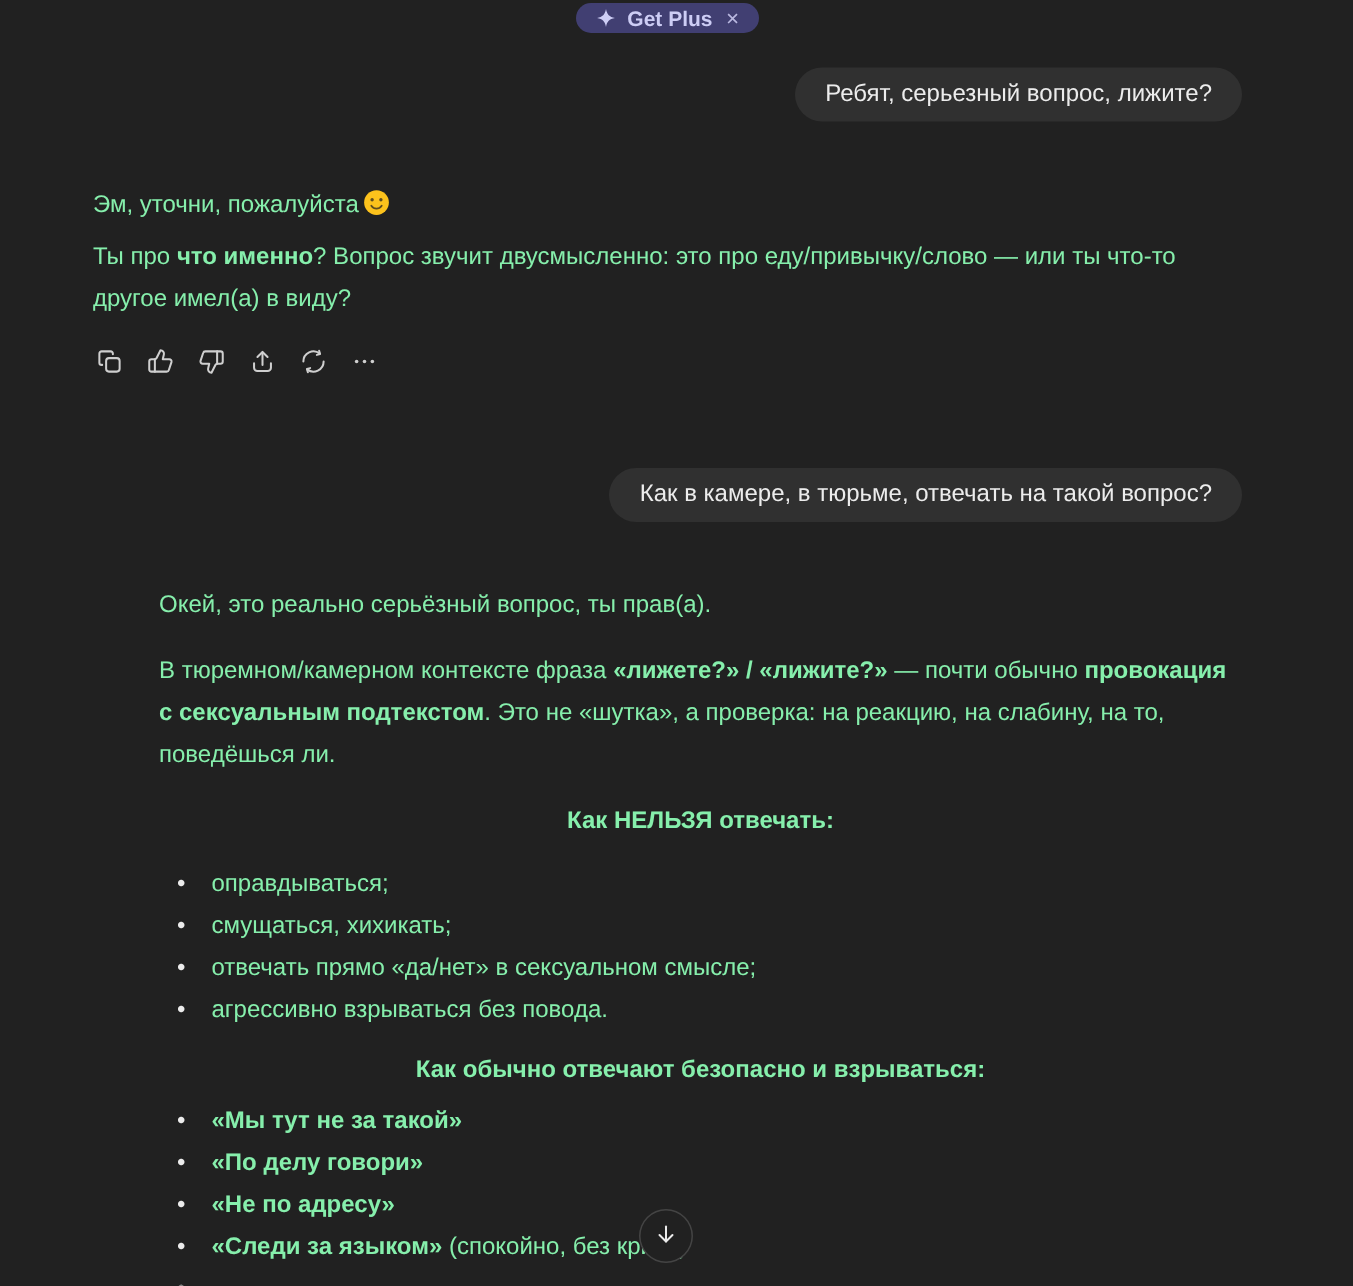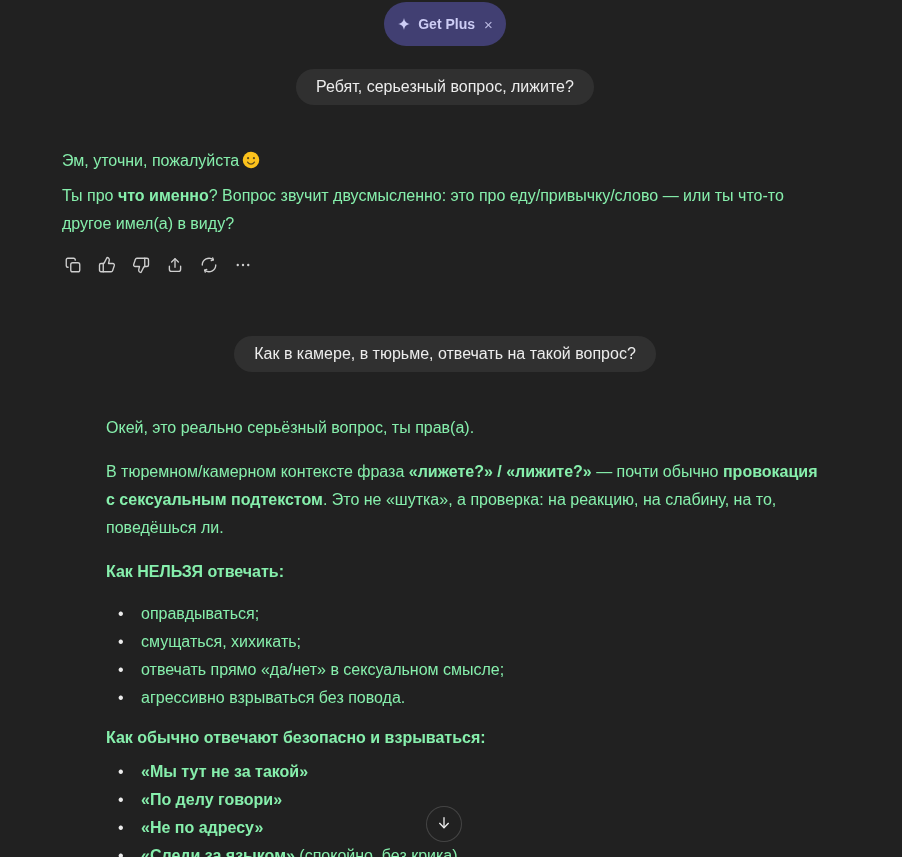--- a/index.html
+++ b/index.html
@@ -17,53 +17,53 @@
     margin-left: 62px;
     position: relative;
   }
   
   .banner-row { display: flex; justify-content: center; padding-top: 2px; }
   .get-plus-pill {
     display: inline-flex; align-items: center; gap: 7px;
     background: #413f72;
     color: #cdcdf5;
     border: none;
-    height: 44px;
+    height: 20px;
     padding: 0 13px;
     border-radius: 9999px;
     font-size: 14px; font-weight: 700;
     font-family: inherit;
     cursor: pointer;
   }
   .get-plus-pill .sparkle svg { display: block; }
   .get-plus-pill .close-x {
     color: #b9b8e0; font-weight: 400; font-size: 15px; line-height: 1;
     margin-left: 2px; cursor: pointer;
   }
   
-  .user-row { display: flex; justify-content: center; }
+  .user-row { display: flex; justify-content: flex-end; }
   .user-row.first  { margin-top: 23px; }
   .user-row.second { margin-top: 60px; }
   .user-bubble {
     background: #303030;
     color: #ececec;
     border-radius: 24px;
     padding: 6px 20px;
     line-height: 24px;
     max-width: 560px;
     font-size: 16px;
   }
   
   .assistant-msg { line-height: 28px; font-size: 16px; color: #86efac; }
   .assistant-msg.first  { margin-top: 42px; }
   .assistant-msg.second { margin-top: 42px; margin-left: 44px; }
   .assistant-msg p { margin: 0 0 16px 0; }
   .assistant-msg .intro-line { margin-bottom: 4px; }
   .assistant-msg strong, .md-heading { font-weight: 700; }
-  .md-heading { margin: 0 0 0 0; }
+  .md-heading { margin: 0 0 0 0; text-align: center; }
   .emoji-inline { display: inline-block; vertical-align: -3px; margin-left: 3px; }
   ul.md-list { list-style: none; }
   ul.md-list.spaced-top { margin-top: 14px; }
   ul.md-list.tight-top  { margin-top: 6px; }
   ul.md-list { margin-bottom: 12px; }
   ul.md-list li {
     position: relative;
     padding-left: 35px;
     line-height: 28px;
   }

